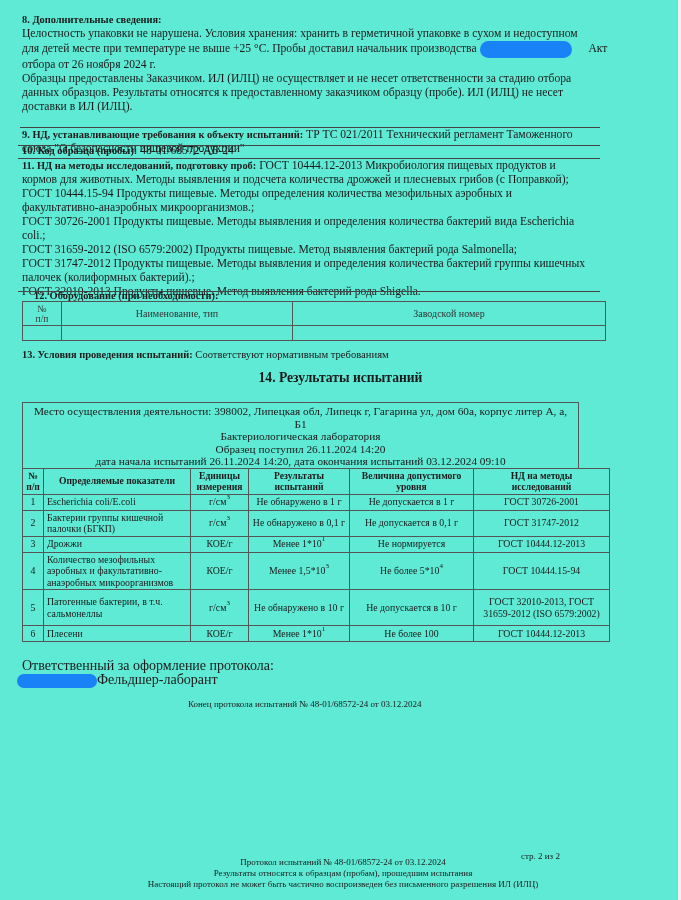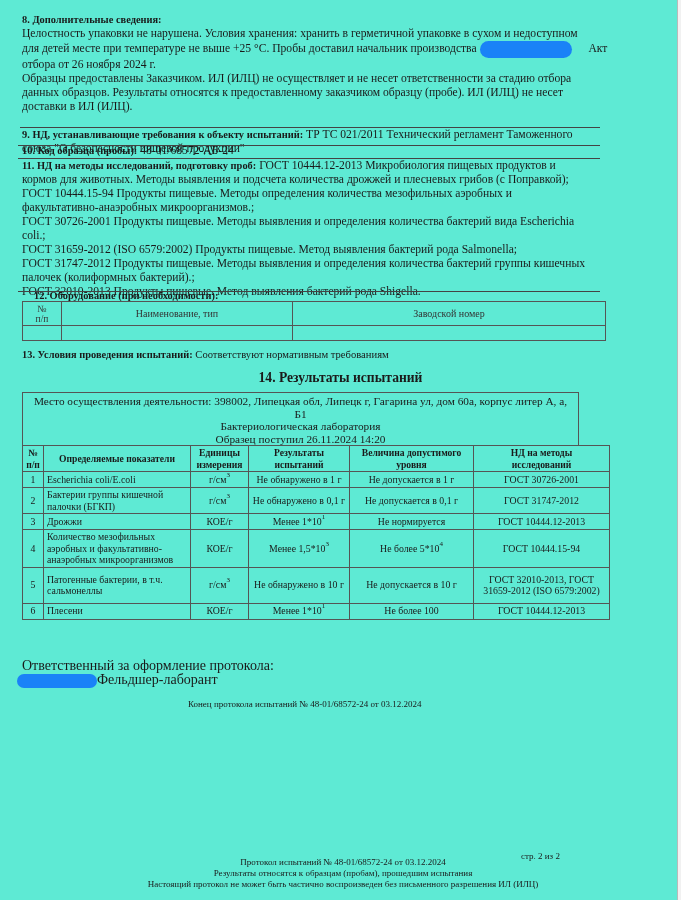--- a/index.html
+++ b/index.html
@@ -14,21 +14,21 @@
 
   .blk { position:absolute; left:22px; font-size:11.6px; line-height:14px; }
   .b { font-weight:bold; font-size:10.4px; }
   .redact { display:inline-block; background:#1a82f7; border-radius:9px; vertical-align:middle; }
   .hr { position:absolute; height:1px; background:#444; }
 
   table { border-collapse:collapse; }
   .eq-table { position:absolute; left:22px; top:300px; width:584px; font-size:10px; }
   .eq-table td { border:1px solid #555; text-align:center; color:#333; }
 
-  .res-wrap { position:absolute; left:22px; top:392px; width:557px; }
+  .res-wrap { position:absolute; left:22px; top:402px; width:557px; }
   .res-head { border:1px solid #555; border-bottom:none; text-align:center; font-size:11.3px; line-height:12.5px; padding:2px 4px 0 4px; }
   .res-table { width:588px; font-size:9.8px; }
   .res-table td, .res-table th { border:1px solid #555; padding:1px 3px; line-height:11.5px; }
   .res-table th { font-weight:bold; text-align:center; font-size:9.6px; }
   .res-table td { text-align:center; }
   .res-table td.ind { text-align:left; padding-left:3px; }
   sup { font-size:7px; vertical-align:6px; line-height:0; }
 
   .title14 { position:absolute; left:0; width:681px; top:370px; text-align:center; font-weight:bold; font-size:13.6px; }
   .small { font-size:9px; line-height:11px; }
@@ -101,20 +101,21 @@
     <span class="b">13. Условия проведения испытаний:</span><span style="font-size:10.6px;text-align:right;"> Соответствуют нормативным требованиям</span>
   </div>
 
   <div class="title14">14. Результаты испытаний</div>
 
   <div class="res-wrap">
     <div class="res-head">
       <div>Место осуществления деятельности: 398002, Липецкая обл, Липецк г, Гагарина ул, дом 60а, корпус литер А, а, Б1</div>
       <div>Бактериологическая лаборатория</div>
       <div>Образец поступил 26.11.2024 14:20</div>
+      <div>дата начала испытаний 26.11.2024 14:20, дата окончания испытаний 03.12.2024 09:10</div>
     </div>
     <table class="res-table">
       <tbody>
           <tr>
         <th style="width:14px;">
               <div>№</div>
               <div>п/п</div>
             </th>
         <th style="width:140px;">Определяемые показатели</th>
         <th style="width:51px;">

